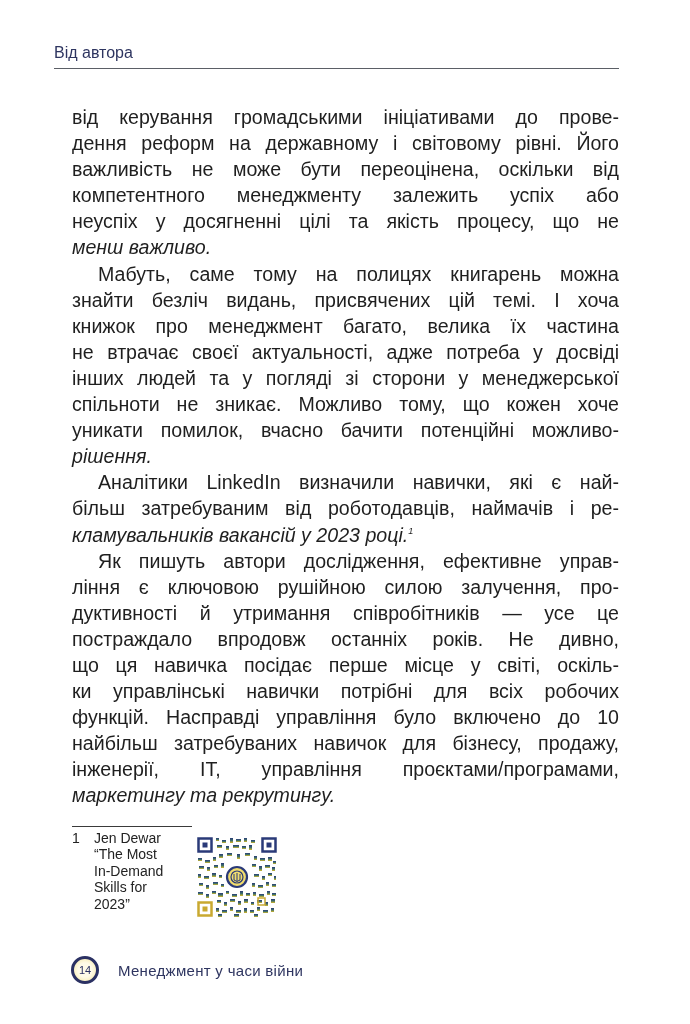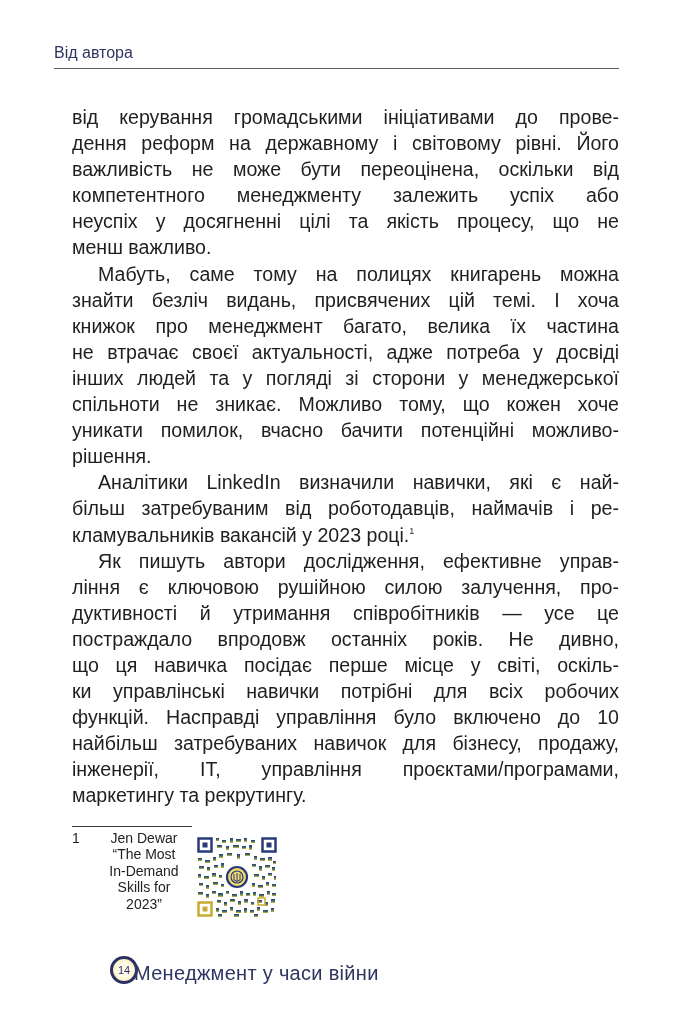--- a/index.html
+++ b/index.html
@@ -42,20 +42,21 @@
     }
     .body-text .line {
       display: block;
       white-space: nowrap;
       text-align: justify;
       text-align-last: justify;
       height: 26.1px;
     }
     .body-text .line.last {
       text-align-last: left;
+      font-style: italic;
     }
     .body-text .line.indent {
       padding-left: 26px;
     }
     .body-text sup {
       font-size: 9px;
       vertical-align: 8px;
       line-height: 0;
     }
     .footnote-rule {
@@ -77,21 +78,20 @@
     .footnote-num {
       position: absolute;
       left: 0;
       top: 0;
     }
     .footnote-text {
       position: absolute;
       left: 22px;
       top: 0;
       width: 100px;
-      text-align: center;
     }
     .footnote-text span {
       display: block;
       white-space: nowrap;
     }
     .qr {
       position: absolute;
       left: 196px;
       top: 836px;
       width: 82px;
@@ -105,27 +105,26 @@
       height: 28px;
       border-radius: 50%;
       border: 3px solid #2b3163;
       background: radial-gradient(circle, #fffbe8 45%, #f4e59a 100%);
       box-sizing: border-box;
       display: flex;
       align-items: center;
       justify-content: center;
       font-size: 11px;
       color: #2b3163;
-      margin-left: 39px;
     }
     .book-title {
       position: absolute;
-      left: 134px;
+      left: 118px;
       top: 962px;
-      font-size: 20px;
+      font-size: 15px;
       color: #2e3560;
       letter-spacing: 0.3px;
     }
   </style>
 </head>
 <body>
 
 <div class="running-header">Від автора</div>
 <div class="header-rule"></div>
 

